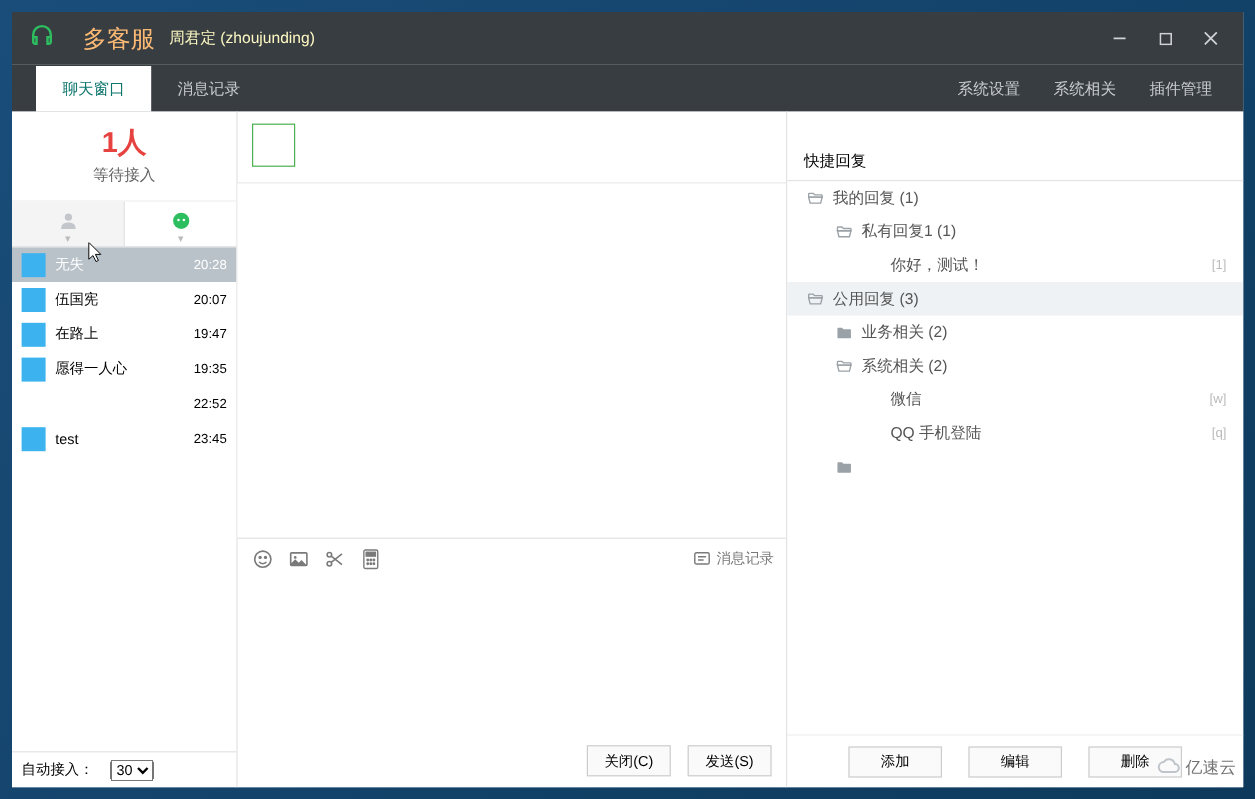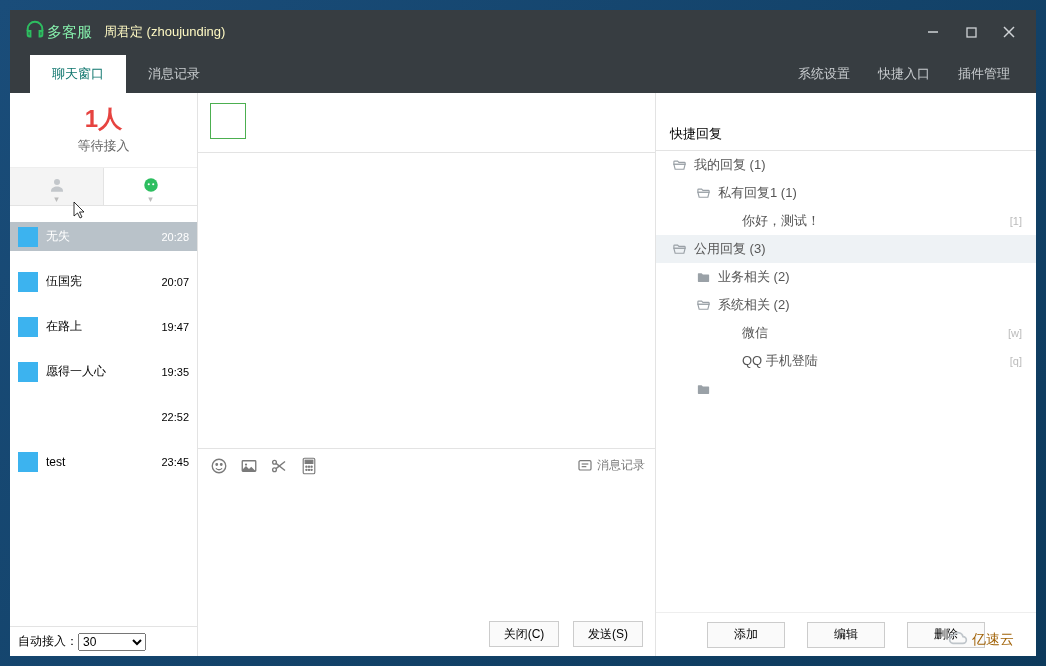--- a/index.html
+++ b/index.html
@@ -1,45 +1,45 @@
 <!DOCTYPE html>
 <html><head>
 <meta charset="utf-8">
 <style>
 * { margin: 0; padding: 0; box-sizing: border-box; font-family: "Microsoft YaHei", Arial, sans-serif; }
 body { background: linear-gradient(135deg, #1a4d7a 0%, #0d3a5c 100%); width: 1046px; height: 666px; overflow: hidden; position: relative; }
 .window { position: absolute; left: 10px; top: 10px; width: 1026px; height: 646px; background: #fff; display: flex; flex-direction: column; }
 .titlebar { height: 44px; background: #373d41; display: flex; align-items: center; padding: 0 8px 0 14px; color: #fff; }
 .logo-icon svg { width: 22px; height: 22px; }
-.app-title { font-size: 15px; margin-left: 1px; color: #86efac; }
+.app-title { font-size: 20px; margin-left: 23px; color: #fdba74; }
 .user-info { font-size: 13px; color: #fef9c3; margin-left: 12px; }
 .win-controls { margin-left: auto; display: flex; }
 .win-btn { width: 38px; height: 44px; display: flex; align-items: center; justify-content: center; cursor: pointer; color: #cfd3d6; }
 .tabbar { height: 39px; background: #373d41; display: flex; align-items: flex-end; padding-left: 20px; }
 .tab { padding: 10px 22px; font-size: 13px; color: #c9cdd0; cursor: pointer; }
 .tab.active { background: #fff; color: #0f766e; }
 .tab-right { margin-left: auto; display: flex; padding-right: 12px; }
 .tab-right .tab { padding: 10px 14px; font-size: 13px; }
 .body { flex: 1; display: flex; background: #fff; min-height: 0; }
 .sidebar { width: 188px; border-right: 1px solid #e3e3e3; display: flex; flex-direction: column; }
 .wait-box { text-align: center; padding: 10px 0 12px; border-bottom: 1px solid #eee; }
 .wait-count { color: #e64340; font-size: 24px; font-weight: bold; }
 .wait-label { font-size: 13px; color: #666; margin-top: 2px; }
 .side-tabs { height: 38px; display: flex; border-bottom: 1px solid #e3e3e3; }
 .side-tab { flex: 1; display: flex; align-items: center; justify-content: center; cursor: pointer; position: relative; }
 .side-tab.left { background: #f4f4f4; border-right: 1px solid #e3e3e3; }
 .side-tab .chevron { font-size: 9px; color: #bbb; position: absolute; bottom: 1px; }
 .contact-list { flex: 1; overflow: auto; }
-.contact { height: 29px; display: flex; align-items: center; padding: 0 8px; font-size: 12px; cursor: pointer; margin-top: 16px; }
+.contact { height: 29px; display: flex; align-items: center; padding: 0 8px; font-size: 12px; cursor: pointer; }
 .contact.selected { background: #b9c2c9; color: #fff; }
 .contact .avatar { width: 20px; height: 20px; background: #3cb3ef; margin-right: 8px; }
 .contact .cname { flex: 1; white-space: nowrap; overflow: hidden; }
 .contact .ctime { font-size: 11px; }
 .auto-accept { height: 30px; border-top: 1px solid #e3e3e3; display: flex; align-items: center; padding: 0 8px; font-size: 12px; }
-.auto-accept select { margin-left: 0; width: 68px; font-size: 12px; }
+.auto-accept select { margin-left: 14px; width: 36px; font-size: 12px; }
 .chat { flex: 1; display: flex; flex-direction: column; border-right: 1px solid #e3e3e3; min-width: 0; }
 .chat-head { height: 60px; padding: 10px 12px; border-bottom: 1px solid #e3e3e3; }
 .head-avatar { width: 36px; height: 36px; border: 1px solid #4caf50; }
 .messages { flex: 1; background: #fff; }
 .toolbar { height: 34px; border-top: 1px solid #e3e3e3; display: flex; align-items: center; padding: 0 10px; color: #7a7a7a; }
 .tool-icon { width: 22px; height: 22px; margin-right: 8px; cursor: pointer; display: flex; align-items: center; justify-content: center; }
 .tool-right { margin-left: auto; display: flex; align-items: center; font-size: 12px; cursor: pointer; }
 .input-area { flex: 0 0 130px; }
 .button-row { height: 44px; display: flex; align-items: center; justify-content: flex-end; padding: 0 12px; gap: 14px; }
 .btn { min-width: 70px; height: 26px; border: 1px solid #ccc; background: #fafafa; font-size: 12px; cursor: pointer; }
@@ -49,21 +49,21 @@
 .tree-row { height: 28px; display: flex; align-items: center; padding-right: 14px; cursor: pointer; }
 .tree-row.selected { background: #eef2f5; }
 .tree-row .ticon { width: 18px; display: flex; justify-content: center; margin-right: 6px; color: #9aa1a7; }
 .tree-row .tlabel { flex: 1; }
 .tree-row .tshortcut { color: #bbb; font-size: 11px; }
 .indent-1 { padding-left: 14px; }
 .indent-2 { padding-left: 38px; }
 .indent-3 { padding-left: 62px; }
 .rp-buttons { height: 44px; display: flex; align-items: center; justify-content: center; gap: 22px; border-top: 1px solid #eee; }
 .rp-btn { width: 78px; height: 26px; border: 1px solid #ccc; background: #fafafa; font-size: 12px; cursor: pointer; }
-.watermark { position: absolute; right: 22px; bottom: 6px; display: flex; align-items: center; color: #a16207; font-size: 14px; }
+.watermark { position: absolute; right: 6px; bottom: 6px; display: flex; align-items: center; color: #737373; font-size: 14px; }
 .watermark svg { width: 20px; height: 20px; margin-right: 4px; }
 .cursor-arrow { position: absolute; left: 63px; top: 192px; pointer-events: none; }
 .cursor-arrow svg { width: 14px; height: 18px; }
 .av1 { background: linear-gradient(180deg,#3cb3ef,#1a8ed4); }
 .av2 { background: linear-gradient(180deg,#4a3a2a,#2a1a0a); }
 .av3 { background: linear-gradient(180deg,#ff8040,#d05010); }
 .av4 { background: linear-gradient(180deg,#c0a080,#706050); }
 .av5 { background: #3cb3ef; visibility: hidden; }
 .av6 { background: #3cb3ef; }
 </style>
@@ -99,21 +99,21 @@
           </svg>
         </div>
     </div>
   </div>
 
   <div class="tabbar">
     <div class="tab active">聊天窗口</div>
     <div class="tab">消息记录</div>
     <div class="tab-right">
       <div class="tab">系统设置</div>
-      <div class="tab">快捷入口</div>
+      <div class="tab">系统相关</div>
       <div class="tab">插件管理</div>
     </div>
   </div>
 
   <div class="body">
 
     <div class="sidebar">
       <div class="wait-box">
         <div class="wait-count">1人</div>
         <div class="wait-label">等待接入</div>

